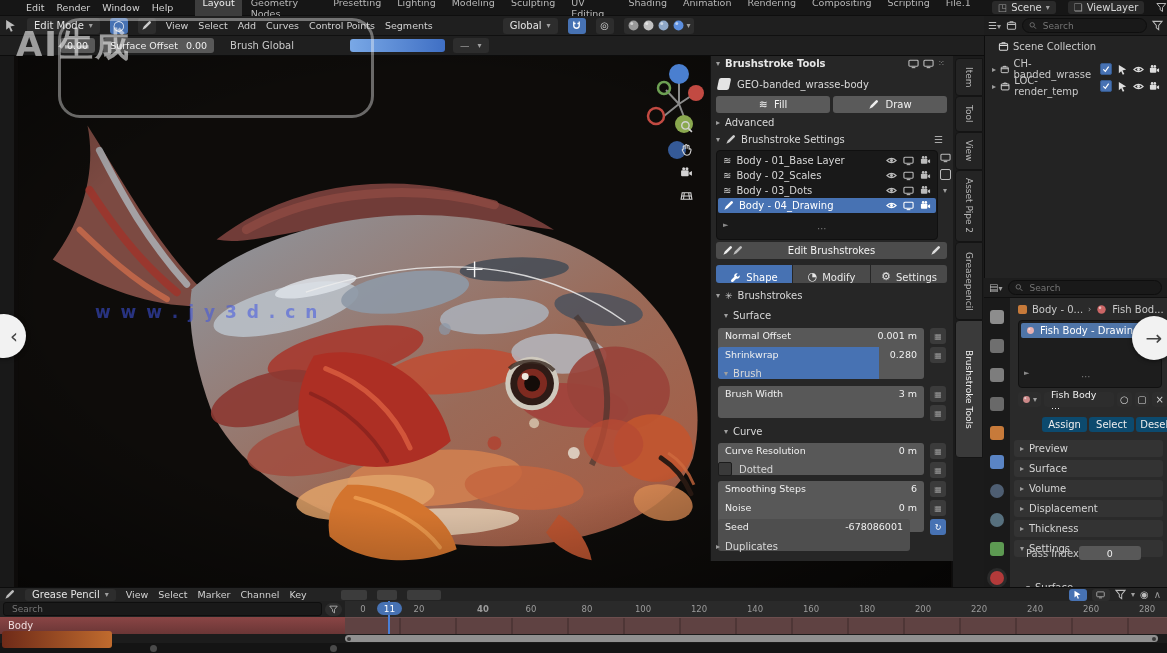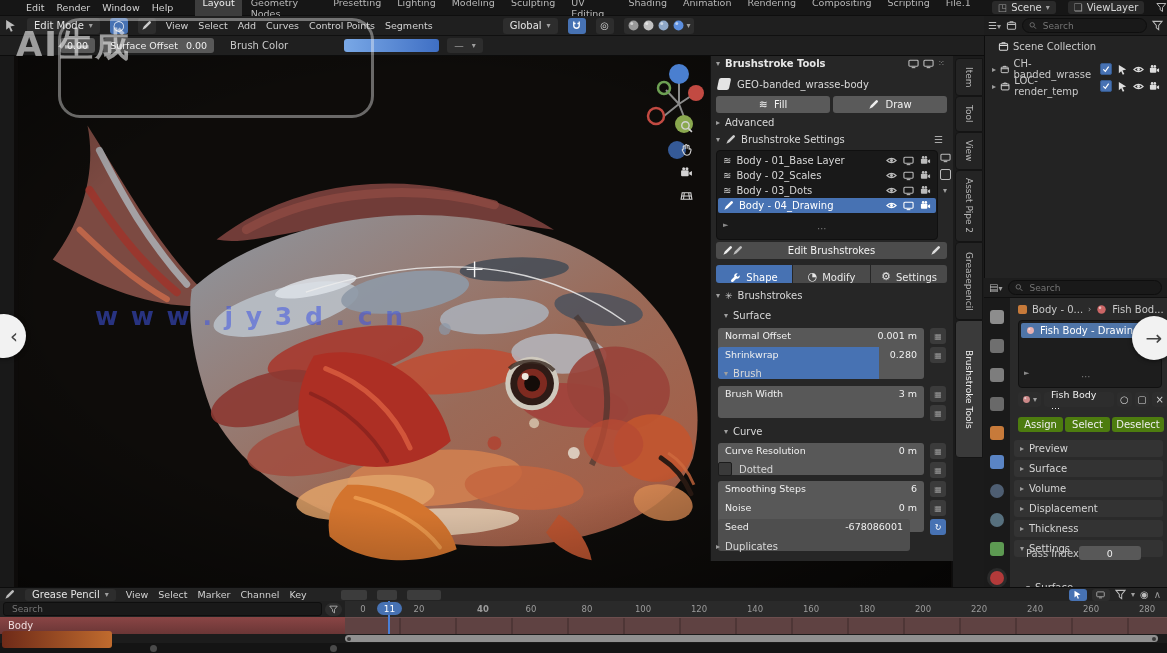--- a/index.html
+++ b/index.html
@@ -55,39 +55,39 @@
   #outliner{left:984px;top:16px;width:183px;height:262px;background:#232323;border-left:1px solid #0d0d0d;}
   #outhdr{left:984px;top:16px;width:183px;height:20px;background:#1d1d1d;border-bottom:1px solid #101010;display:flex;align-items:center;gap:5px;padding:0 4px;box-sizing:border-box;}
   .search{background:#191919;border:1px solid #0e0e0e;border-radius:8px;height:13px;display:flex;align-items:center;gap:4px;padding:0 6px;color:#8a8a8a;flex:1;}
   .search input{background:transparent;border:0;outline:0;color:#aaa;font-size:9px;width:100%;font-family:"DejaVu Sans",sans-serif;}
   .outrow{position:absolute;display:flex;align-items:center;gap:4px;color:#c9c9c9;}
   #props{left:984px;top:278px;width:183px;height:375px;background:#2a2a2a;}
   #propshdr{left:984px;top:278px;width:183px;height:20px;background:#1d1d1d;border-bottom:1px solid #101010;display:flex;align-items:center;gap:6px;padding:0 5px;box-sizing:border-box;}
   #ptabs{left:984px;top:298px;width:26px;height:355px;background:#1a1a1a;}
   .ptab{position:absolute;left:6px;width:14px;height:14px;border-radius:3px;background:#7a7a7a;}
   .panelrow{position:absolute;left:1014px;width:149px;height:17px;background:#333333;border-radius:3px;display:flex;align-items:center;gap:5px;padding-left:6px;box-sizing:border-box;color:#d5d5d5;}
-  .pbtn{position:absolute;height:15px;background:#4d7c0f;border-radius:3px;display:flex;align-items:center;justify-content:center;color:#eee;}
+  .pbtn{position:absolute;height:15px;background:#0c4a6e;border-radius:3px;display:flex;align-items:center;justify-content:center;color:#eee;margin-left:24px;}
   
   #tlhdr{left:0;top:587px;width:1167px;height:14px;background:#232323;border-top:1px solid #0c0c0c;display:flex;align-items:center;gap:10px;padding-left:4px;box-sizing:border-box;}
   #ruler{left:345px;top:601px;width:822px;height:16px;background:#2a2a2a;}
   .tick{position:absolute;top:3px;color:#9b9b9b;font-size:8.5px;transform:translateX(-50%);}
   #tlsearchrow{left:0;top:601px;width:345px;height:16px;background:#202020;display:flex;align-items:center;gap:3px;padding:0 3px;box-sizing:border-box;}
   #channel{left:0;top:617px;width:345px;height:17px;background:linear-gradient(180deg,#8a4545,#6a3636);display:flex;align-items:center;padding-left:8px;box-sizing:border-box;color:#eedcdc;}
   #keys{left:345px;top:617px;width:822px;height:17px;background:repeating-linear-gradient(90deg,#5f4242 0px,#5f4242 54px,#4e3636 54px,#4e3636 56px);border-top:1px solid #6d4e4e;}
   #hscroll{left:0;top:634px;width:1167px;height:9px;background:#1c1c1c;}
   #hthumb{position:absolute;left:345px;top:1px;width:813px;height:7px;background:#909090;border-radius:4px;}
   #statusbar{left:0;top:643px;width:1167px;height:10px;background:#141414;}
   .playhead{left:388px;top:601px;width:2px;height:33px;background:#4a7fd6;}
   .framepill{left:377px;top:602px;width:25px;height:13px;background:#4772b3;border-radius:7px;color:#fff;display:flex;align-items:center;justify-content:center;font-size:9px;}
   
   #wm-badge{left:16px;top:22px;font-size:34px;font-weight:bold;color:rgba(244,244,244,.6);z-index:60;letter-spacing:2px;}
   #wm-frame{left:58px;top:18px;width:310px;height:94px;border:3px solid rgba(244,244,244,.4);border-radius:22px;z-index:59;}
   #wm-site{left:95px;top:302px;z-index:58;display:flex;gap:26px;align-items:center;color:rgba(62,84,226,.55);font-weight:bold;}
   #wm-site .cn{font-size:27px;letter-spacing:3px;}
-  #wm-site .url{font-size:25px;letter-spacing:2px;}
+  #wm-site .url{font-size:17px;letter-spacing:2px;}
   .navcircle{width:44px;height:44px;border-radius:50%;background:#f2f2f2;z-index:55;display:flex;align-items:center;justify-content:center;color:#444;font-size:20px;box-shadow:0 1px 4px rgba(0,0,0,.5);}
   .ic{width:11px;height:11px;}
   .ic2{width:13px;height:13px;}
 </style>
 </head>
 <body>
 
 <svg width="0" height="0" style="position:absolute">
   <defs>
     <symbol id="i-eye" viewBox="0 0 12 12">
@@ -230,21 +230,21 @@
   </div>
 
   <div id="row3" class="abs">
     <div class="pill">
         <span>0.00</span>
       </div>
     <div class="pill">
       <span>Surface Offset</span>
       <span>0.00</span>
     </div>
-    <span class="tx" style="color:#c9c9c9;margin-left:8px;">Brush Color</span>
+    <span class="tx" style="color:#c9c9c9;margin-left:8px;">Brush Global</span>
     <div class="swatch" style="margin-left:48px;"></div>
     <div class="pill" style="background:#2d2d2d;">
         <span style="color:#aaa;">—</span>
         <span class="car">▾</span>
       </div>
   </div>
 
   <div id="leftstrip" class="abs"></div>
 
   <div id="viewport" class="abs">

